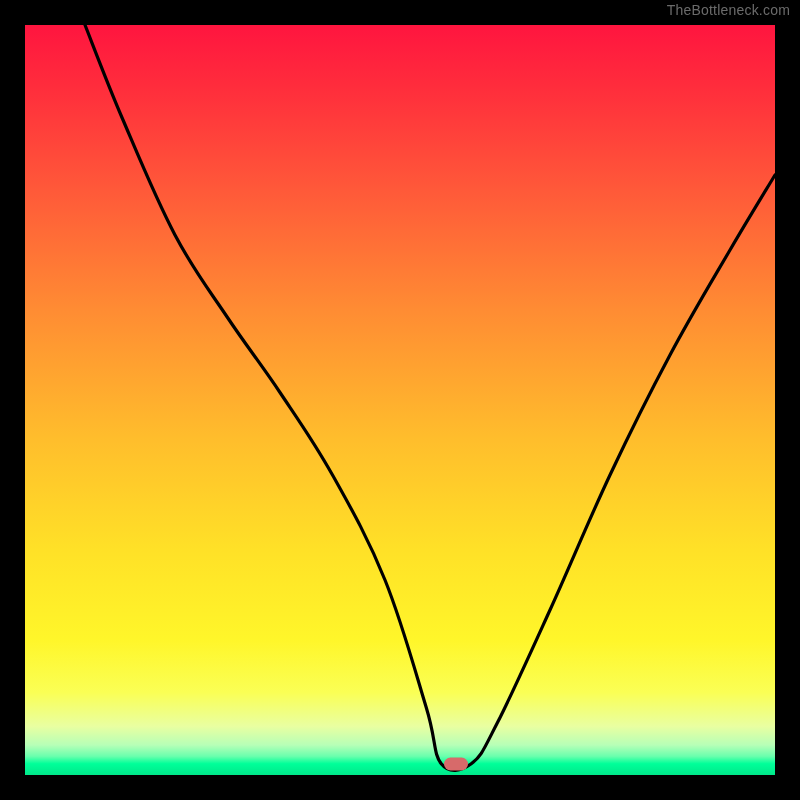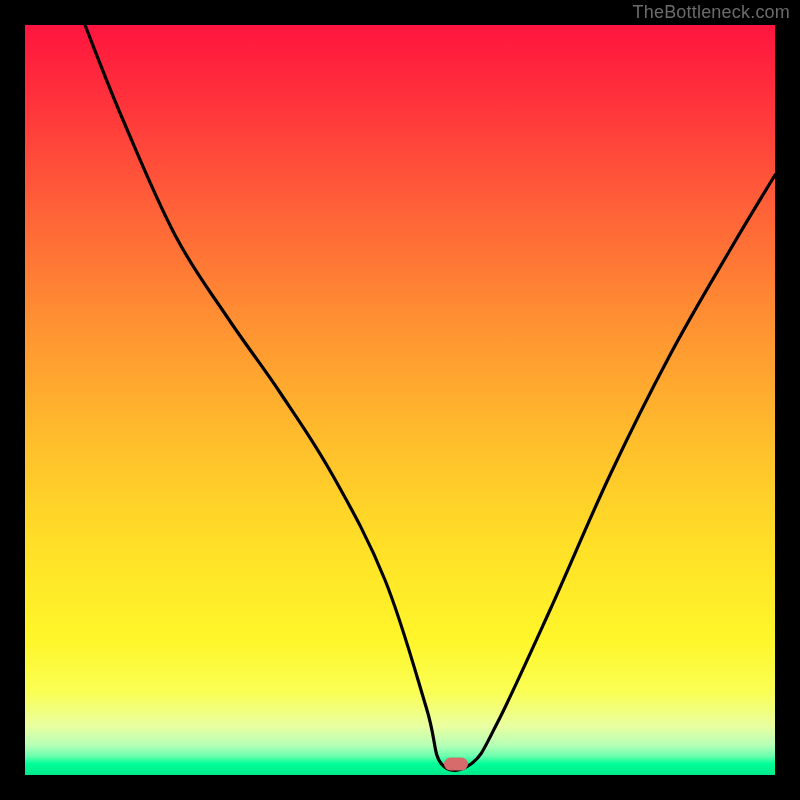--- a/index.html
+++ b/index.html
@@ -15,21 +15,21 @@
     position: relative;
     width: 800px;
     height: 800px;
     background: #000;
   }
   .watermark {
     position: absolute;
     top: 2px;
     right: 10px;
     color: #6b6b6b;
-    font-size: 18px;
+    font-size: 14px;
     font-weight: 500;
     letter-spacing: 0.2px;
     z-index: 10;
   }
   .plot-frame {
     position: absolute;
     left: 25px;
     top: 25px;
     width: 750px;
     height: 750px;

